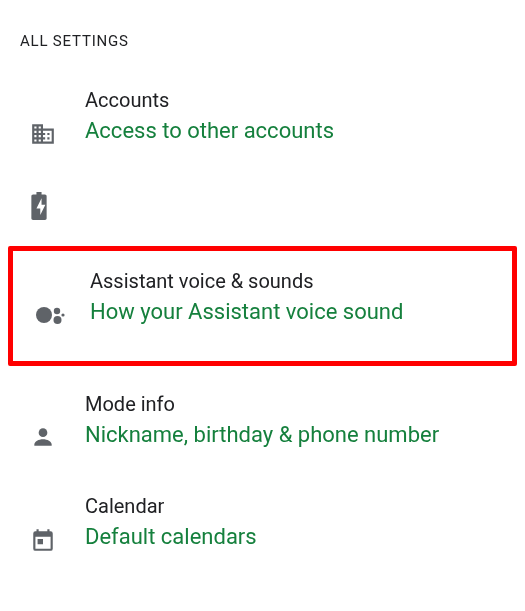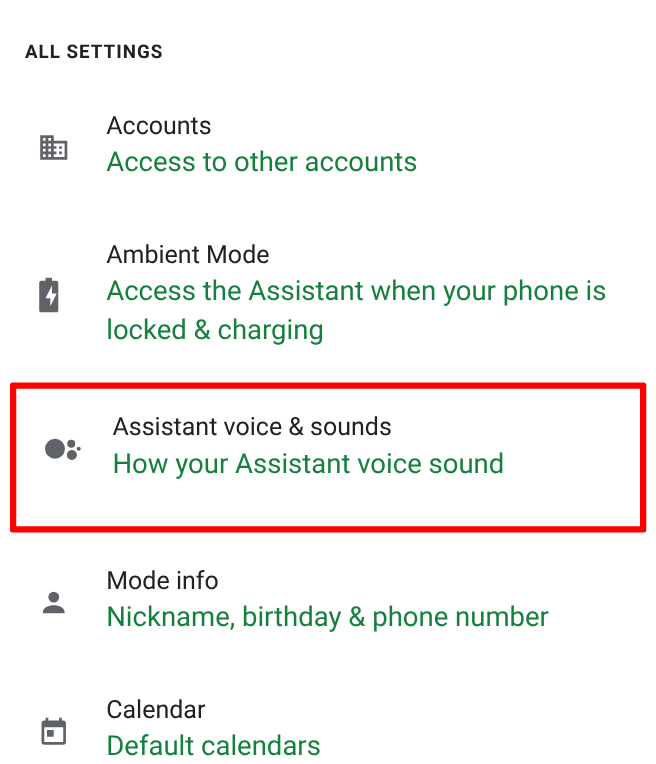--- a/index.html
+++ b/index.html
@@ -9,28 +9,28 @@
       width: 525px;
       height: 611px;
       position: relative;
       color: #202124;
     }
     .header {
       padding: 32px 20px 16px 20px;
       font-size: 15px;
       letter-spacing: 0.8px;
       color: #202124;
-      font-weight: 700;
+      font-weight: 400;
     }
     .list {
       padding: 0;
     }
     .item {
       display: flex;
-      align-items: center;
+      align-items: flex-end;
       padding: 22px 20px 22px 30px;
       cursor: pointer;
     }
     .item.highlighted {
       border: 5px solid #f00;
       border-radius: 2px;
       margin: 4px 8px;
       padding: 18px 12px 33px 22px;
     }
     .icon-col {
@@ -75,24 +75,20 @@
       <div class="subtitle">Access to other accounts</div>
     </div>
   </div>
 
   <div class="item">
     <div class="icon-col">
       <svg width="18" height="28" viewBox="0 0 14 22" fill="#5f6368">
         <path d="M11.67 2H9V0H5v2H2.33C1.6 2 1 2.6 1 3.33v17.34C1 21.4 1.6 22 2.33 22h9.34c.73 0 1.33-.6 1.33-1.33V3.33C13 2.6 12.4 2 11.67 2zM8 18v-5H5l4-8v5h3l-4 8z"></path>
       </svg>
     </div>
-    <div class="text-col">
-      <div class="title">Ambient Mode</div>
-      <div class="subtitle">Access the Assistant when your phone is locked &amp; charging</div>
-    </div>
   </div>
 
   <div class="item highlighted">
     <div class="icon-col">
       <svg width="30" height="26" viewBox="0 0 30 26" fill="#5f6368">
         <circle cx="9" cy="13" r="8"></circle>
         <circle cx="22" cy="9" r="3.2"></circle>
         <circle cx="22.5" cy="18" r="4"></circle>
         <circle cx="28" cy="13" r="1.6"></circle>
       </svg>

